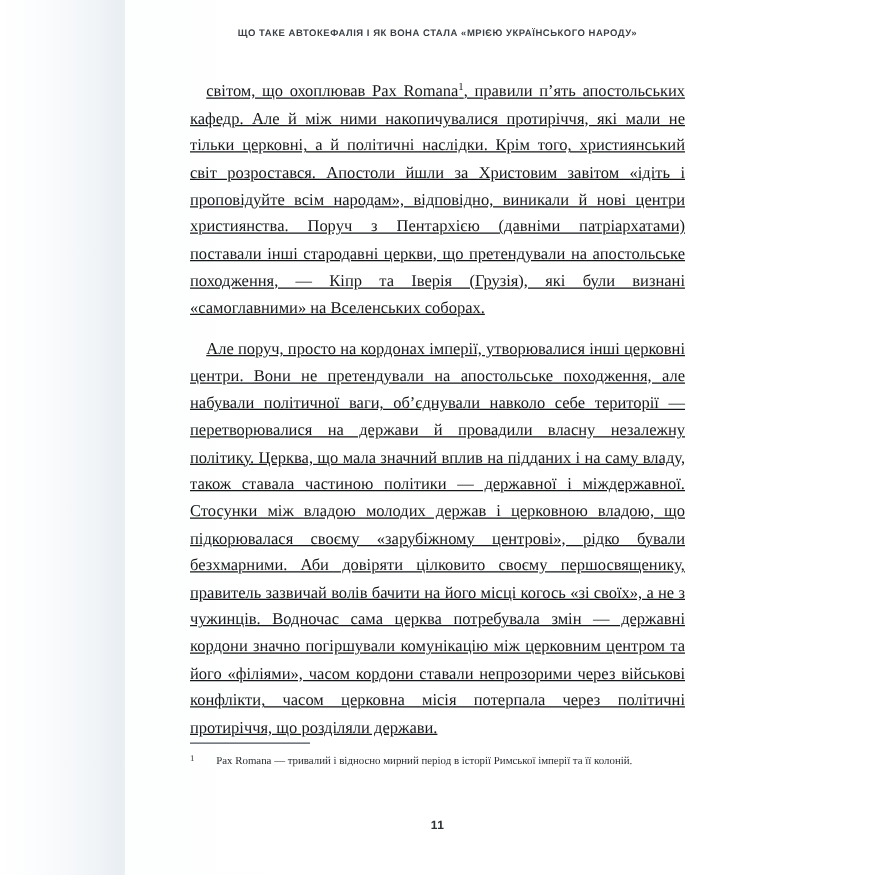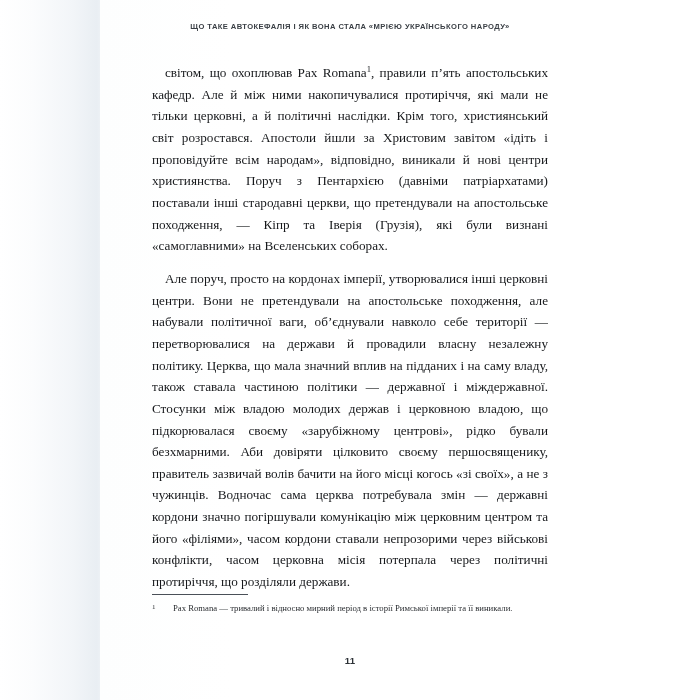--- a/index.html
+++ b/index.html
@@ -78,20 +78,21 @@
 
   .para {
     margin: 0;
     font-size: 13.2px;
     line-height: 21.65px;
     text-align: justify;
     text-justify: inter-word;
     text-indent: 13px;
     hyphens: manual;
     color: #16181b;
+    text-decoration: underline;
   }
 
   .para + .para {
     margin-top: 11px;
   }
 
   .fn-ref {
     font-size: 8.6px;
     vertical-align: super;
     line-height: 0;
@@ -158,19 +159,19 @@
     <div class="body-block">
 
       <p class="para"><span>світом, що охоплював Pax Romana</span><sup class="fn-ref">1</sup><span>, правили п’ять апостольських кафедр. Але й між ними накопичувалися протиріччя, які мали не тільки церковні, а й політичні наслідки. Крім того, християнський світ розростався. Апостоли йшли за Христовим завітом «ідіть і проповідуйте всім народам», відповідно, виникали й нові центри християнства. Поруч з Пентархією (давніми патріархатами) поставали інші стародавні церкви, що претендували на апостольське походження, — Кіпр та Іверія (Грузія), які були визнані «самоглавними» на Вселенських соборах.</span></p>
 
       <p class="para">Але поруч, просто на кордонах імперії, утворювалися інші церковні центри. Вони не претендували на апостольське походження, але набували політичної ваги, об’єднували навколо себе території — перетворювалися на держави й провадили власну незалежну політику. Церква, що мала значний вплив на підданих і на саму владу, також ставала частиною політики — державної і міждержавної. Стосунки між владою молодих держав і церковною владою, що підкорювалася своєму «зарубіжному центрові», рідко бували безхмарними. Аби довіряти цілковито своєму першосвященику, правитель зазвичай волів бачити на його місці когось «зі своїх», а не з чужинців. Водночас сама церква потребувала змін — державні кордони значно погіршували комунікацію між церковним центром та його «філіями», часом кордони ставали непрозорими через військові конфлікти, часом церковна місія потерпала через політичні протиріччя, що розділяли держави.</p>
 
     </div>
 
     <div class="footnote-zone">
       <div class="footnote-rule"></div>
-      <p class="footnote"><span class="fn-marker">1</span><span>Pax Romana — тривалий і відносно мирний період в історії Римської імперії та її виникали.</span></p>
+      <p class="footnote"><span class="fn-marker">1</span><span>Pax Romana — тривалий і відносно мирний період в історії Римської імперії та її колоній.</span></p>
     </div>
 
     <div class="folio">11</div>
 
   </div>
 </div>
 
 </body></html>

